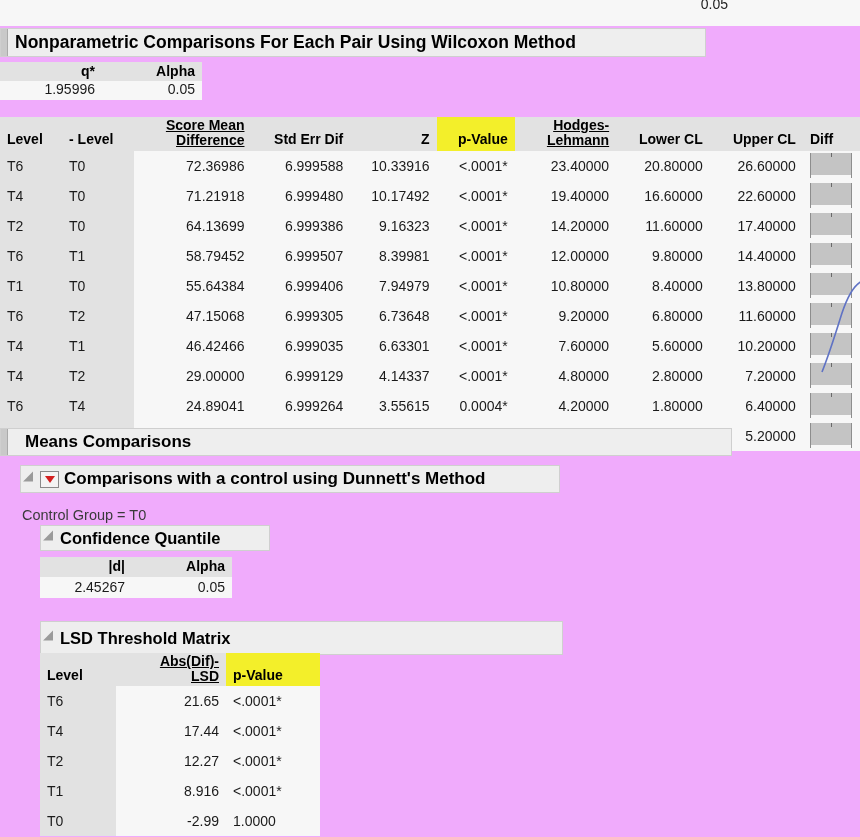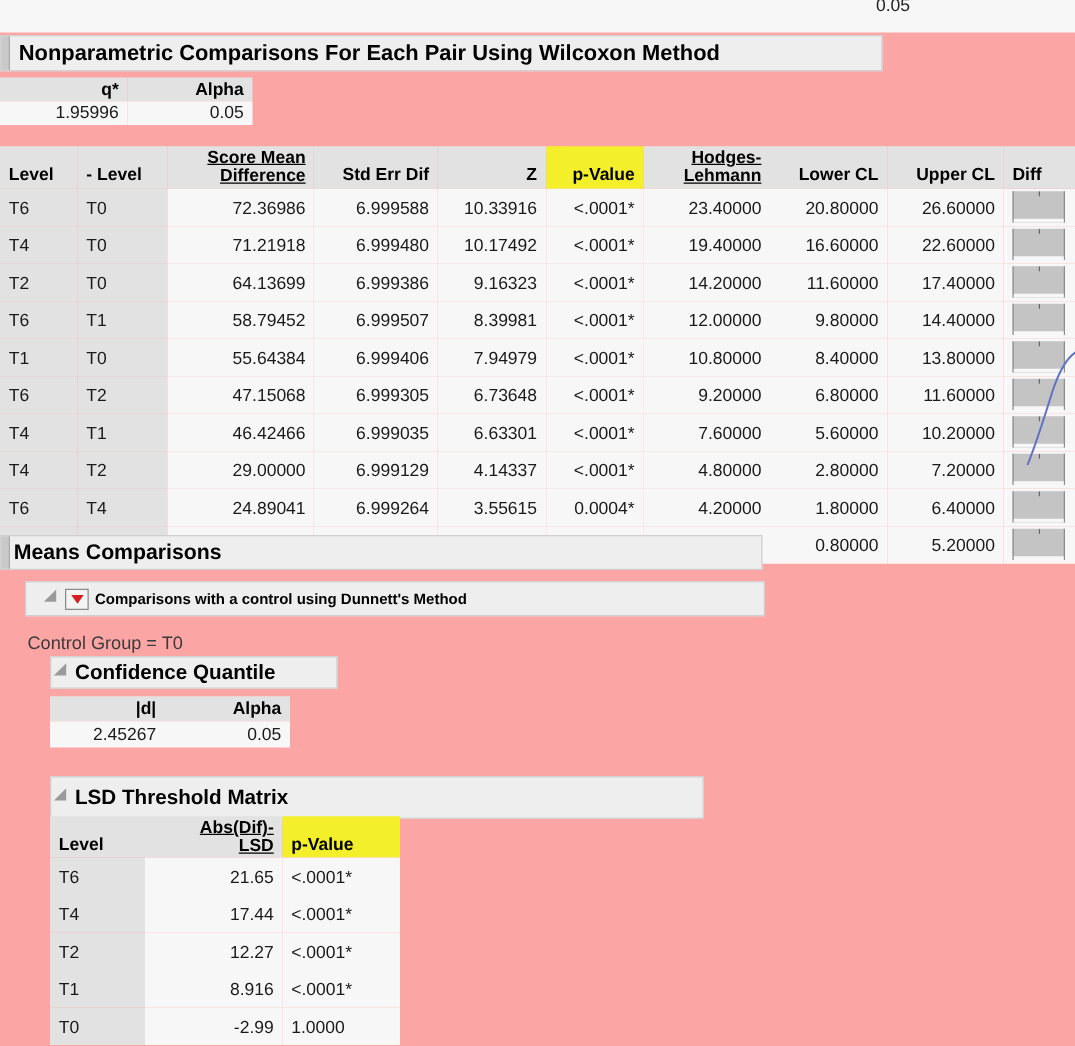--- a/index.html
+++ b/index.html
@@ -9,21 +9,21 @@
     width: 860px;
     height: 837px;
     overflow: hidden;
     font-family: "Liberation Sans", sans-serif;
     color: #000;
   }
   #page {
     position: relative;
     width: 860px;
     height: 837px;
-    background: #fca5a5;
+    background: #f0abfc;
   }
 
   
   .top-strip {
     position: absolute;
     left: 0; top: 0;
     width: 860px; height: 26px;
     background: #f7f7f7;
   }
   .top-strip .val {
@@ -161,22 +161,22 @@
     background: #6a6a6a;
   }
   .diffbox .gap {
     position: absolute;
     left: -1px; right: -1px;
     height: 3px;
     background: #f7f7f7;
   }
 
   
-  #mc-bar { left: 0; top: 428px; width: 610px; height: 28px; padding-left: 10px; font-size: 17px; }
-  #dunnett-bar { left: 20px; top: 465px; width: 592px; height: 28px; padding-left: 18px; font-size: 12px; }
+  #mc-bar { left: 0; top: 428px; width: 732px; height: 28px; padding-left: 24px; font-size: 17px; }
+  #dunnett-bar { left: 20px; top: 465px; width: 540px; height: 28px; padding-left: 6px; font-size: 17px; }
   #ctrl-group { left: 22px; top: 507px; font-size: 14.5px; color: #3a3a3a; }
 
   #cq-bar { left: 40px; top: 525px; width: 230px; height: 26px; padding-left: 6px; font-size: 16.5px; }
   #cq-table { left: 40px; top: 557px; }
 
   #lsd-bar { left: 40px; top: 621px; width: 523px; height: 34px; padding-left: 6px; font-size: 16.5px; }
   #lsd-table { left: 40px; top: 653px; }
   #lsd-table tr.row td { height: 25px; }
 </style>
 </head>

